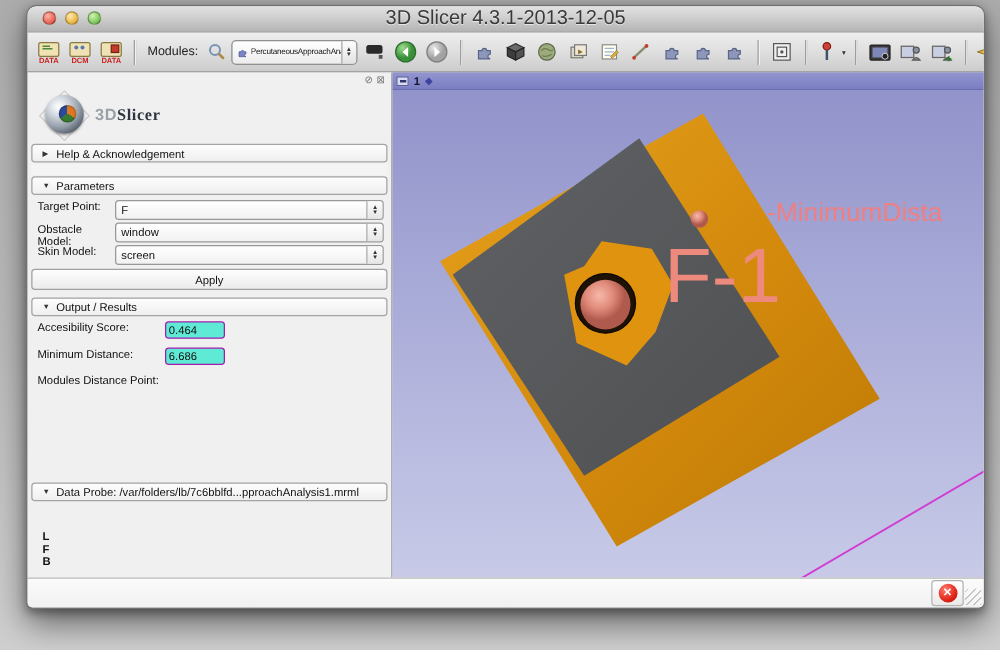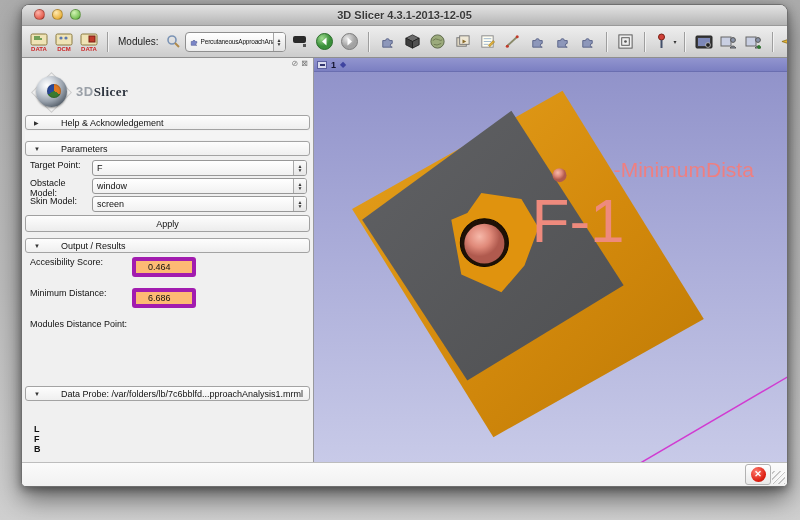--- a/index.html
+++ b/index.html
@@ -15,21 +15,21 @@
     box-shadow:0 12px 26px rgba(0,0,0,.5),0 3px 8px rgba(0,0,0,.35);
     display:flex;flex-direction:column;background:#f0f0f0;overflow:hidden;
   }
   
   .titlebar{
     height:20px;flex:0 0 20px;position:relative;
     background:linear-gradient(180deg,#e2e2e2 0%,#cfcfcf 45%,#b4b4b4 100%);
     border-bottom:1px solid #9a9a9a;
     display:flex;align-items:center;justify-content:center;
   }
-  .titlebar .title{font-size:11px;font-weight:bold;color:#3a3a3a;text-shadow:0 1px 0 rgba(255,255,255,.6);}
+  .titlebar .title{font-size:16px;font-weight:normal;color:#3a3a3a;text-shadow:0 1px 0 rgba(255,255,255,.6);}
   .traffic{position:absolute;left:12px;top:4px;display:flex;gap:7px;}
   .light{width:11px;height:11px;border-radius:50%;border:1px solid rgba(0,0,0,.25);box-sizing:border-box;}
   .light.red{background:radial-gradient(circle at 35% 30%,#ffb3a8,#e45f50 70%,#b5392c);}
   .light.yellow{background:radial-gradient(circle at 35% 30%,#ffe9b0,#eab33f 70%,#bb8a22);}
   .light.green{background:radial-gradient(circle at 35% 30%,#d2f3b4,#79c257 70%,#4f9334);}
   
   .toolbar{
     height:31px;flex:0 0 31px;display:flex;align-items:center;
     background:linear-gradient(180deg,#eeeeee 0%,#dddddd 55%,#cccccc 100%);
     border-bottom:1px solid #8f8f8f;padding:0 6px;gap:3px;white-space:nowrap;
@@ -64,40 +64,40 @@
     position:absolute;left:13px;top:9px;width:14px;height:14px;border-radius:50%;
     background:conic-gradient(#e07820 0 120deg,#3a7a30 120deg 240deg,#2a4a9a 240deg 360deg);
     box-shadow:inset 0 0 2px rgba(0,0,0,.5);
   }
   .logo-text{font-size:13px;font-weight:bold;letter-spacing:.5px;}
   .logo-text .t3d{color:#9aa0a8;}
   .logo-text .tsl{color:#2f3640;font-family:Liberation Serif, serif;}
   .section-btn{
     height:13px;flex:0 0 13px;margin:1px 1px;display:flex;align-items:center;
     background:linear-gradient(180deg,#fdfdfd,#efefef);
-    border:1px solid #a3a3a3;border-radius:3px;padding:0 4px 0 8px;gap:20px;
+    border:1px solid #a3a3a3;border-radius:3px;padding:0 4px 0 8px;gap:4px;
   }
   .section-btn .arr{font-size:6px;color:#333;width:7px;}
   .section-btn .sec-label{font-size:9px;color:#111;}
   .collapsed-gap{height:9px;flex:0 0 9px;margin:0 1px;background:#f4f4f4;}
   .form{padding:3px 4px 2px 6px;display:flex;flex-direction:column;gap:3px;}
   .frow{display:flex;height:15px;gap:4px;}
   .flabel{font-size:9px;color:#111;}
   .flabel.w-param{width:58px;flex:0 0 58px;}
   .flabel.w-out{width:98px;flex:0 0 98px;}
   .combo{
     flex:1;height:14px;display:flex;align-items:center;
     background:linear-gradient(180deg,#ffffff,#f1f1f1);
     border:1px solid #989898;border-radius:3px;padding-left:4px;overflow:hidden;
   }
   .combo .cval{font-size:9px;color:#111;flex:1;}
   .combo .stepper{flex:0 0 12px;height:100%;border-left:1px solid #aaa;display:flex;flex-direction:column;align-items:center;justify-content:center;font-size:5px;line-height:4px;color:#333;background:linear-gradient(180deg,#fbfbfb,#e6e6e6);}
   .tfield{
     width:44px;flex:0 0 44px;height:12px;display:flex;align-items:center;
-    background:#fdba74;border:4px solid #a21caf;border-radius:3px;padding-left:12px;
+    background:#5eead4;border:1px solid #a21caf;border-radius:3px;padding-left:2px;
   }
   .tfield .cval{font-size:9px;color:#111;}
   .apply-btn{
     height:15px;flex:0 0 15px;margin:2px 1px 0 1px;display:flex;align-items:center;justify-content:center;
     background:linear-gradient(180deg,#fdfdfd,#ececec);border:1px solid #a0a0a0;border-radius:3px;
     font-size:9px;color:#111;
   }
   .panel-spacer{flex:1;}
   .orientation{margin:22px 0 0 10px;display:flex;flex-direction:column;}
   .orientation span{font-size:9px;font-weight:bold;color:#111;line-height:10px;}
@@ -382,21 +382,21 @@
           </span>
         </div>
       </div>
       <div class="apply-btn">Apply</div>
 
       <div style="height:5px"></div>
       <div class="section-btn">
         <span class="arr">▼</span>
         <span class="sec-label">Output / Results</span>
       </div>
-      <div class="form" style="gap:16px">
+      <div class="form" style="gap:6px">
         <div class="frow">
           <span class="flabel w-out">Accesibility Score:</span>
           <span class="tfield">
             <span class="cval">0.464</span>
           </span>
         </div>
         <div class="frow">
           <span class="flabel w-out">Minimum Distance:</span>
           <span class="tfield">
             <span class="cval">6.686</span>

